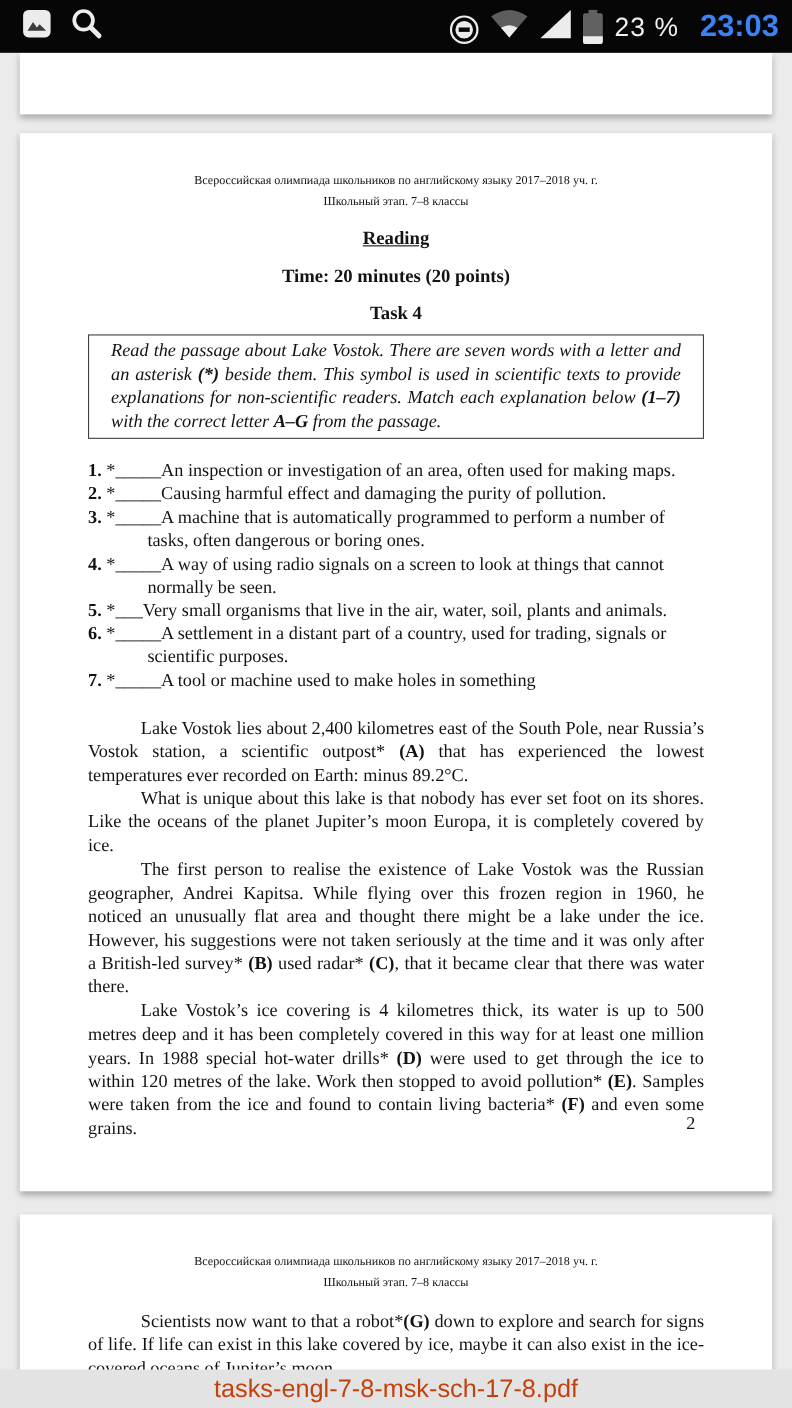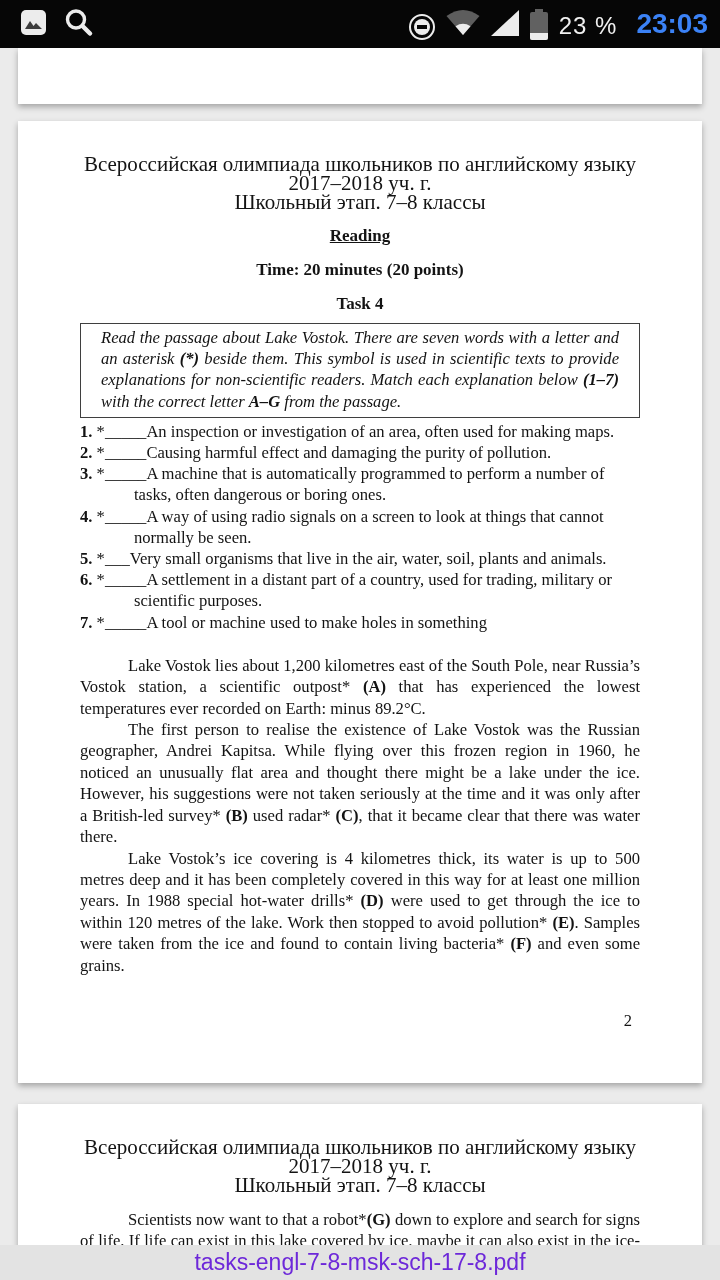--- a/index.html
+++ b/index.html
@@ -20,41 +20,41 @@
   .battery .body{position:absolute;top:3px;left:0;right:0;bottom:0;background:#616161;border-radius:2px;}
   .battery .level{position:absolute;left:0;right:0;bottom:0;height:7px;background:#ececec;border-radius:0 0 2px 2px;}
 
   
   .viewer{position:absolute;top:48px;left:0;width:720px;height:1232px;background:#ebebeb;}
   .page{position:absolute;left:18px;width:684px;background:#fff;box-shadow:0 3px 6px rgba(0,0,0,0.30);}
   .page-prev{top:0;height:56px;}
   .page-main{top:73px;height:962px;box-sizing:border-box;padding:34px 62px 0;color:#131313;}
   .page-next{top:1056px;height:176px;box-sizing:border-box;padding:34px 62px 0;color:#131313;}
 
-  .doc-header{text-align:center;font-size:21px;line-height:19px;}
+  .doc-header{text-align:center;font-size:11px;line-height:19px;}
   .heading{text-align:center;font-weight:bold;font-size:17px;line-height:21px;margin-top:13px;}
   .heading.first{margin-top:15px;}
   .title-underline{text-decoration:underline;}
 
   .instruction-box{border:1px solid #3f3f3f;margin-top:9px;padding:3px 20px 5px;font-style:italic;
     font-size:16.6px;line-height:21.2px;text-align:justify;}
 
-  .task-list{margin-top:3px;font-size:16.6px;line-height:21.2px;}
+  .task-list{margin-top:18px;font-size:16.6px;line-height:21.2px;}
   .task-item{padding-left:54px;text-indent:-54px;}
   .task-item .num{font-weight:bold;}
 
   .passage{margin-top:22px;font-size:16.6px;line-height:21.4px;text-align:justify;}
   .passage p{margin:0;text-indent:48px;}
 
   .page-num{position:absolute;right:70px;bottom:52px;font-size:16.5px;}
 
   
   .filename-bar{position:absolute;left:0;bottom:0;width:720px;height:35px;background:#e3e3e3;
     display:flex;align-items:center;justify-content:center;z-index:20;}
-  .filename-bar span{font:400 23px "Liberation Sans",sans-serif;color:#6d28d9;}
+  .filename-bar span{font:400 23px "Liberation Sans",sans-serif;color:#c2410c;}
 </style>
 </head>
 <body>
 
 <div class="screen">
 
   <header class="status-bar">
     <div class="sb-left">
       <span>
         <svg width="27" height="27" viewBox="0 0 27 27">
@@ -112,26 +112,27 @@
       <div class="heading">Task 4</div>
 
       <div class="instruction-box"><span>Read the passage about Lake Vostok. There are seven words with a letter and an asterisk </span><b>(*)</b><span> beside them. This symbol is used in scientific texts to provide explanations for non-scientific readers. Match each explanation below </span><b>(1–7)</b><span> with the correct letter </span><b>A–G</b><span> from the passage.</span></div>
 
       <div class="task-list" id="task-list">
           <div class="task-item"><span class="num">1.</span><span> *_____An inspection or investigation of an area, often used for making maps.</span></div>
           <div class="task-item"><span class="num">2.</span><span> *_____Causing harmful effect and damaging the purity of pollution.</span></div>
           <div class="task-item"><span class="num">3.</span><span> *_____A machine that is automatically programmed to perform a number of tasks, often dangerous or boring ones.</span></div>
           <div class="task-item"><span class="num">4.</span><span> *_____A way of using radio signals on a screen to look at things that cannot normally be seen.</span></div>
           <div class="task-item"><span class="num">5.</span><span> *___Very small organisms that live in the air, water, soil, plants and animals.</span></div>
-          <div class="task-item"><span class="num">6.</span><span> *_____A settlement in a distant part of a country, used for trading, military or scientific purposes.</span></div>
+          <div class="task-item"><span class="num">6.</span><span> *_____A settlement in a distant part of a country, used for trading, signals or scientific purposes.</span></div>
           <div class="task-item"><span class="num">7.</span><span> *_____A tool or machine used to make holes in something</span></div>
         </div>
 
       <div class="passage">
-        <p><span>Lake Vostok lies about 1,200 kilometres east of the South Pole, near Russia’s Vostok station, a scientific outpost* </span><b>(A)</b><span>  that has experienced the lowest temperatures ever recorded on Earth: minus 89.2°C.</span></p>
+        <p><span>Lake Vostok lies about 2,400 kilometres east of the South Pole, near Russia’s Vostok station, a scientific outpost* </span><b>(A)</b><span>  that has experienced the lowest temperatures ever recorded on Earth: minus 89.2°C.</span></p>
+        <p><span>What is unique about this lake is that nobody has ever set foot on its shores. Like the oceans of the planet Jupiter’s moon Europa, it is completely covered by ice.</span></p>
         <p><span>The first person to realise the existence of Lake Vostok was the Russian geographer, Andrei Kapitsa. While flying over this frozen region in 1960, he noticed an unusually flat area and thought there might be a lake under the ice. However, his suggestions were not taken seriously at the time and it was only after a British-led survey* </span><b>(B)</b><span> used  radar* </span><b>(C)</b><span>, that it became clear that there was water there.</span></p>
         <p><span>Lake Vostok’s ice covering is 4 kilometres thick, its water is up to 500 metres deep and it has been completely covered in this way for at least one million years. In 1988 special hot-water  drills* </span><b>(D)</b><span> were used to get through the ice to within 120 metres of the lake. Work then stopped to avoid pollution* </span><b>(E)</b><span>. Samples were taken from the ice and found to contain living bacteria* </span><b>(F)</b><span>  and even some grains.</span></p>
       </div>
 
       <div class="page-num">2</div>
     </section>
 
     <section class="page page-next">
       <div class="doc-header">
         <div>Всероссийская олимпиада школьников по английскому языку 2017–2018 уч. г.</div>

